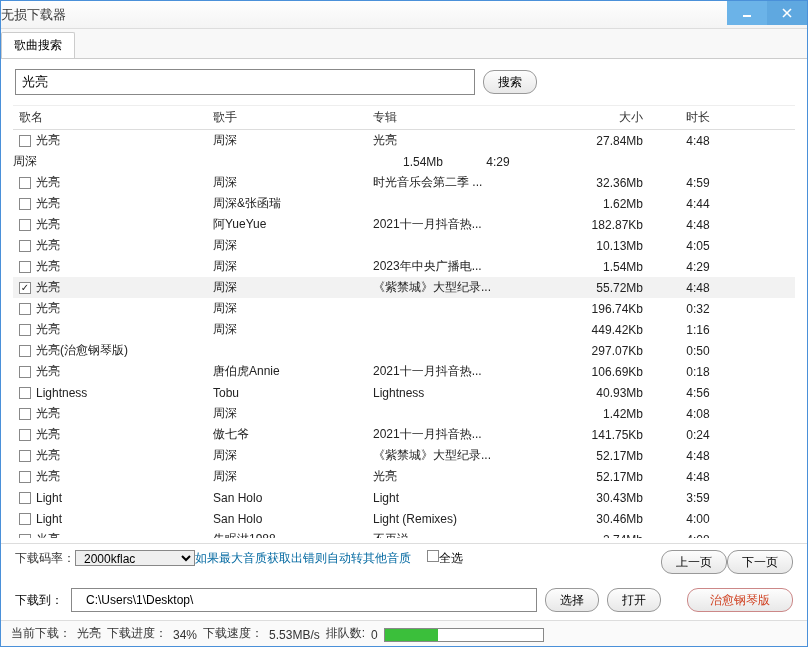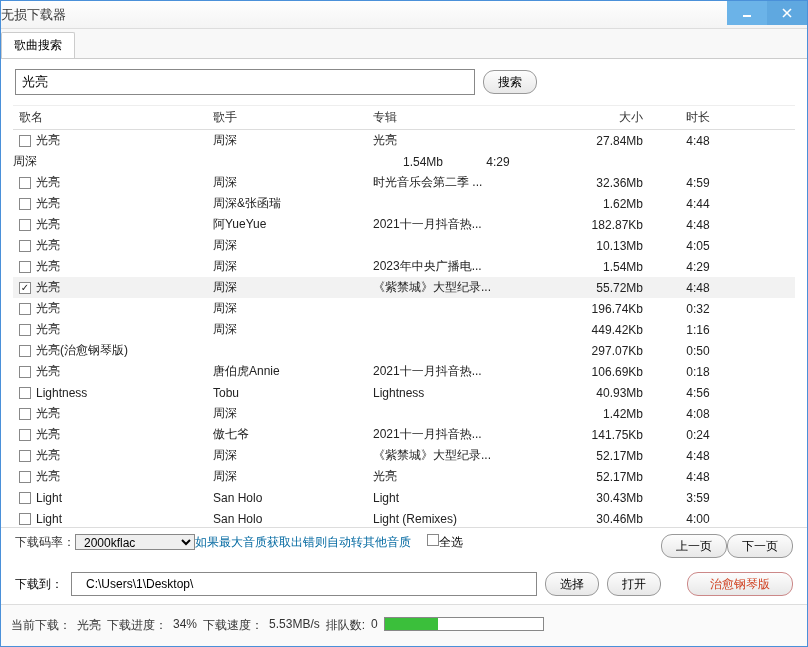--- a/index.html
+++ b/index.html
@@ -32,21 +32,21 @@
 .chk{width:12px;height:12px;border:1px solid #888;background:#fff;flex-shrink:0;display:inline-flex;align-items:center;justify-content:center;cursor:pointer}
 .chk.checked::after{content:"✓";font-size:10px;line-height:1;color:#222}
 .bitrate-row{display:flex;align-items:flex-start;padding:6px 14px;border-top:1px solid #ddd}
 .bitrate-label{color:#333}
 .bitrate-select{height:16px;border:1px solid #888;padding:0 4px;font-size:12px;width:120px}
 .hint{color:#0369a1}
 .spacer{flex:1}
 .path-row{display:flex;align-items:center;gap:8px;padding:8px 14px}
 .path-label{text-align:right}
 .path-input{flex:1;height:24px;border:1px solid #888;padding:0 14px;font-size:12px}
-.status-row{display:flex;align-items:flex-start;gap:6px;padding:12px 10px;font-size:12px;color:#333;border-top:1px solid #ddd;background:#fafafa}
+.status-row{display:flex;align-items:flex-end;gap:6px;padding:4px 10px;font-size:12px;color:#333;border-top:1px solid #ddd;background:#fafafa}
 .progress{width:160px;height:14px;border:1px solid #888;background:#fff;position:relative}
 .progress-bar{height:100%;background:#3bbf3b}
 .ellipsis{white-space:nowrap;overflow:hidden;text-overflow:ellipsis}
 </style>
 </head>
 <body>
 
 <div class="window">
 
   <div class="titlebar">

